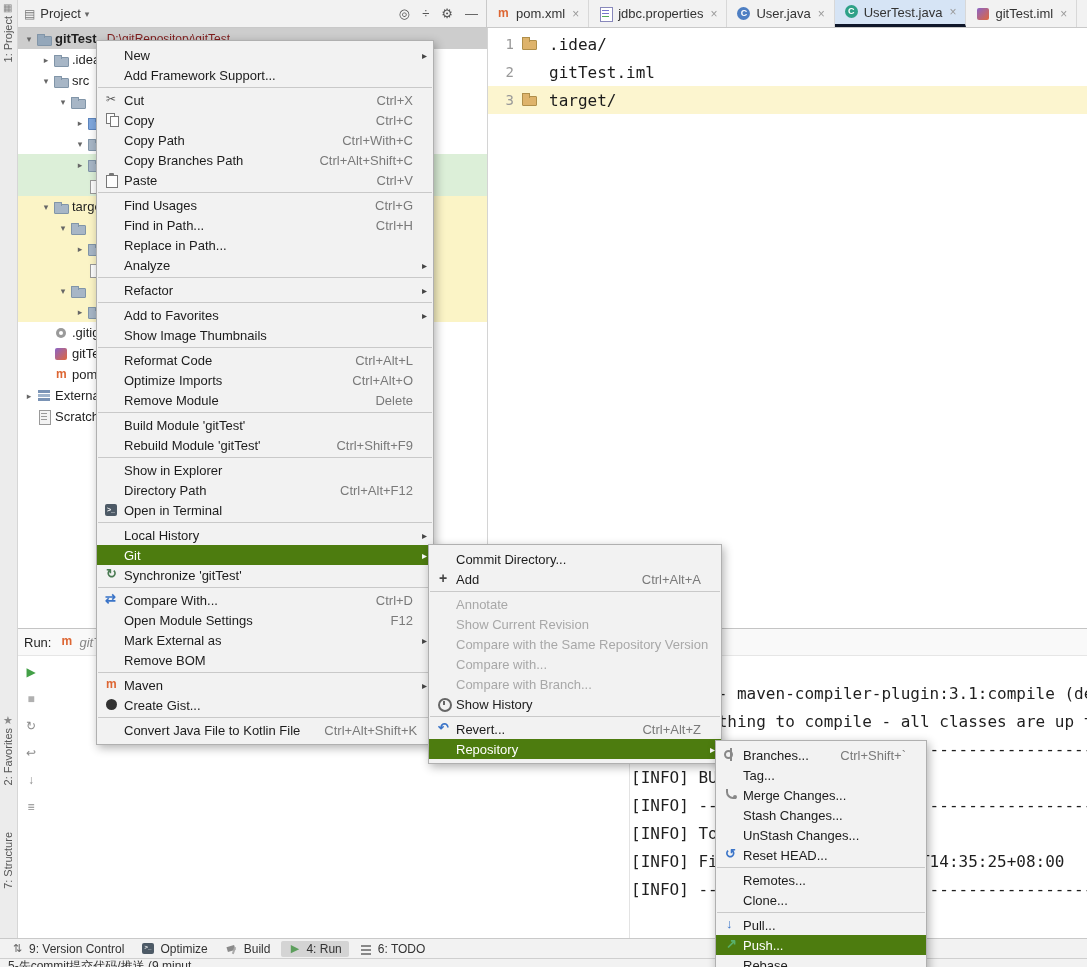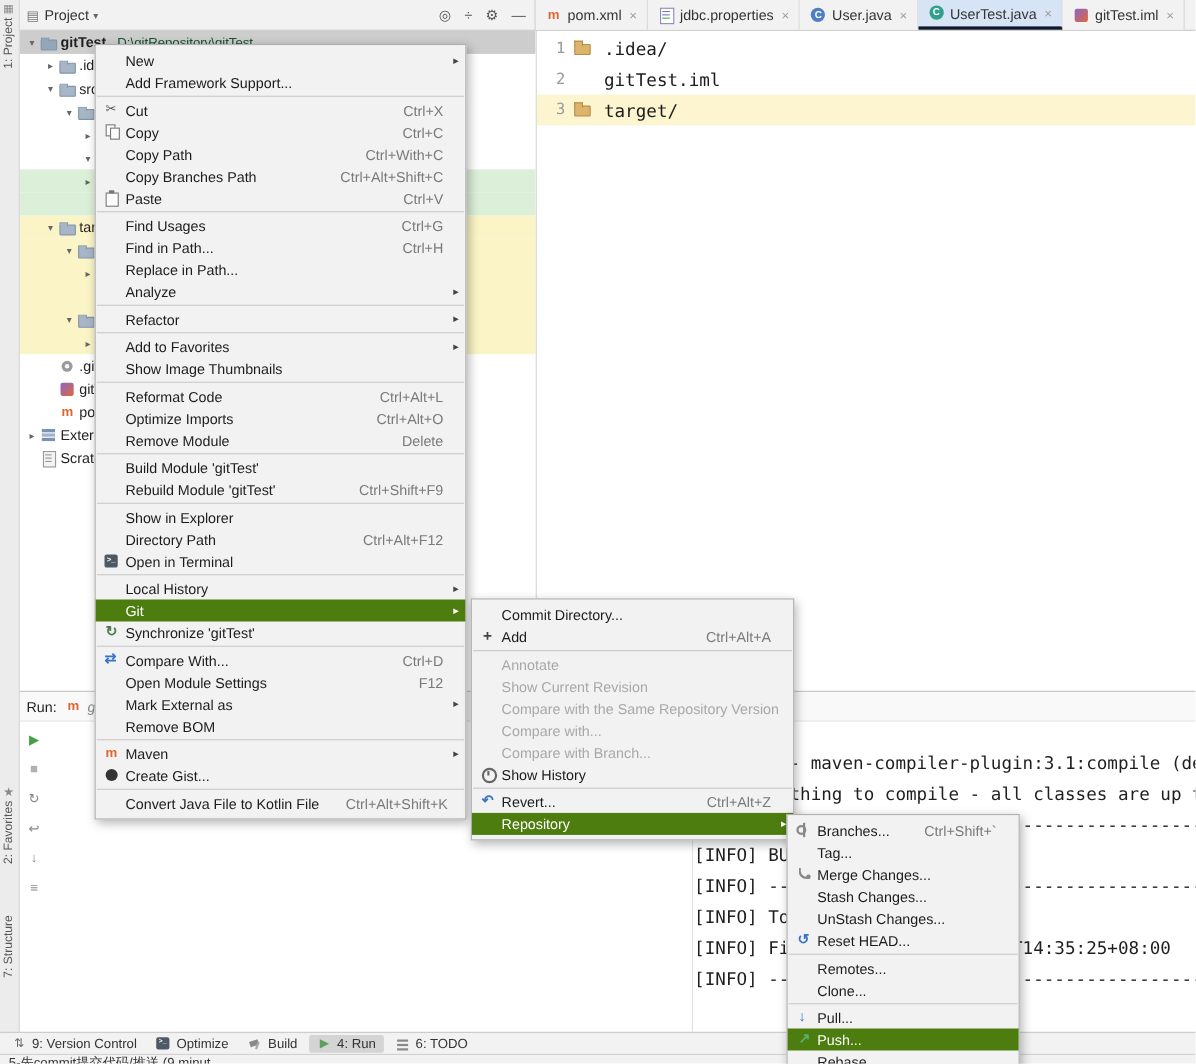--- a/index.html
+++ b/index.html
@@ -41,21 +41,21 @@
   #tree{left:18px;top:28px;width:469px;height:600px;background:#fff;overflow:hidden;z-index:1}
   .trow{height:21px;display:flex;align-items:center;white-space:nowrap}
   .trow.bg-sel{background:#cdcdcd}
   .trow.bg-green{background:#dcefd8}
   .trow.bg-yellow{background:#fbf4c6}
   .chev{display:inline-block;width:14px;flex:none;text-align:center;font-size:9px;color:#666}
   .chev.open::before{content:"▾"}
   .chev.closed::before{content:"▸"}
   .tlabel{margin-left:3px}
   .tlabel.bold{font-weight:bold}
-  .tpath{color:#14532d;margin-left:10px;font-size:12px}
+  .tpath{color:#7f1d1d;margin-left:10px;font-size:12px}
   .tic{width:16px;height:16px;position:relative;flex:none}
   .tic-folder::before,.tic-project::before{content:"";position:absolute;left:1px;top:5px;width:13px;height:8px;background:#a7b6c6;border:1px solid #8195a8;border-radius:1px}
   .tic-folder::after,.tic-project::after{content:"";position:absolute;left:1px;top:3px;width:6px;height:3px;background:#a7b6c6;border:1px solid #8195a8;border-bottom:none;border-radius:1px 1px 0 0}
   .tic-project::before{background:#94a7ba}.tic-project::after{background:#94a7ba}
   .tic-folder-blue::before{content:"";position:absolute;left:1px;top:5px;width:13px;height:8px;background:#7fa7dd;border:1px solid #5d85bd;border-radius:1px}
   .tic-folder-blue::after{content:"";position:absolute;left:1px;top:3px;width:6px;height:3px;background:#7fa7dd;border:1px solid #5d85bd;border-bottom:none}
   .tic-file::before{content:"";position:absolute;left:3px;top:2px;width:9px;height:12px;background:#fdfdfd;border:1px solid #9a9a9a}
   .tic-gear::before{content:"";position:absolute;left:3px;top:3px;width:10px;height:10px;border-radius:50%;background:#9a9a9a}
   .tic-gear::after{content:"";position:absolute;left:6px;top:6px;width:4px;height:4px;border-radius:50%;background:#fff}
   .tic-iml::before{content:"";position:absolute;left:2px;top:2px;width:12px;height:12px;border-radius:2px;background:linear-gradient(135deg,#8a64c8,#e0683c)}
@@ -94,21 +94,21 @@
   .bic-terminal::after{content:">_";position:absolute;left:2px;top:2px;font-size:6px;color:#fff;font-weight:bold}
   .bic-build::before{content:"";position:absolute;left:1px;top:4px;width:8px;height:5px;background:#8a8a8a;transform:rotate(-18deg)}
   .bic-build::after{content:"";position:absolute;left:7px;top:5px;width:2px;height:7px;background:#aaa;transform:rotate(20deg)}
   .bic-run::before{content:"▶";color:#5c9e5c}
   .bic-todo::before{content:"";position:absolute;left:1px;top:3px;width:10px;height:2px;background:#888;box-shadow:0 4px 0 #888,0 8px 0 #888}
   #status-strip{left:0;right:0;top:958px;height:9px;background:#f2f2f2;border-top:1px solid #cfcfcf;overflow:hidden;padding-left:8px;z-index:6}
   #status-text{position:relative;top:-1px;font-size:12px;color:#333;white-space:nowrap}
 
   
   .menu{position:absolute;background:#f2f2f2;border:1px solid #b0b0b0;box-shadow:2px 3px 9px rgba(0,0,0,.3);padding:4px 0}
-  #context-menu{left:86px;top:40px;width:338px;z-index:50}
+  #context-menu{left:96px;top:40px;width:338px;z-index:50}
   #git-menu{left:428px;top:544px;width:294px;z-index:60}
   #repo-menu{left:715px;top:740px;width:212px;z-index:70}
   .mitem{height:20px;display:flex;align-items:center;padding:0 20px 0 5px;position:relative;white-space:nowrap;color:#1c1c1c}
   .mitem.sel{background:#4d7c0f;color:#fff}
   .mitem.dis{color:#a8a8a8}
   .msep{height:1px;background:#c9c9c9;margin:2px 1px}
   .mic{position:relative;width:22px;height:16px;flex:none}
   .mlbl{white-space:nowrap}
   .msc{margin-left:auto;color:#7a7a7a;padding-left:24px}
   .marrow{position:absolute;right:6px;font-size:10px;color:#444}

